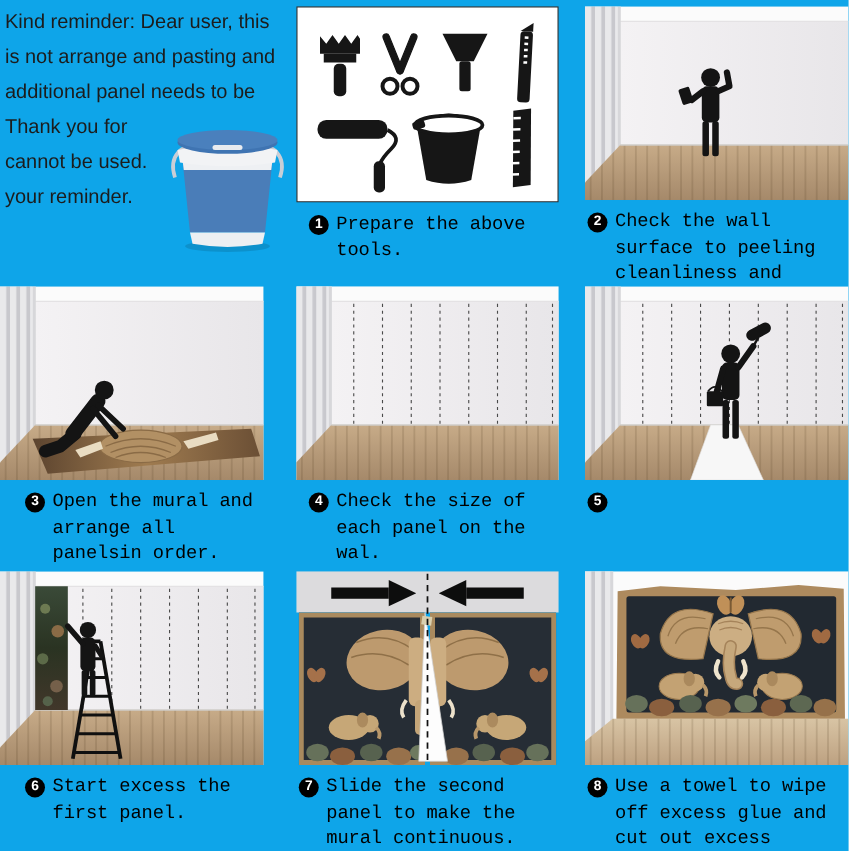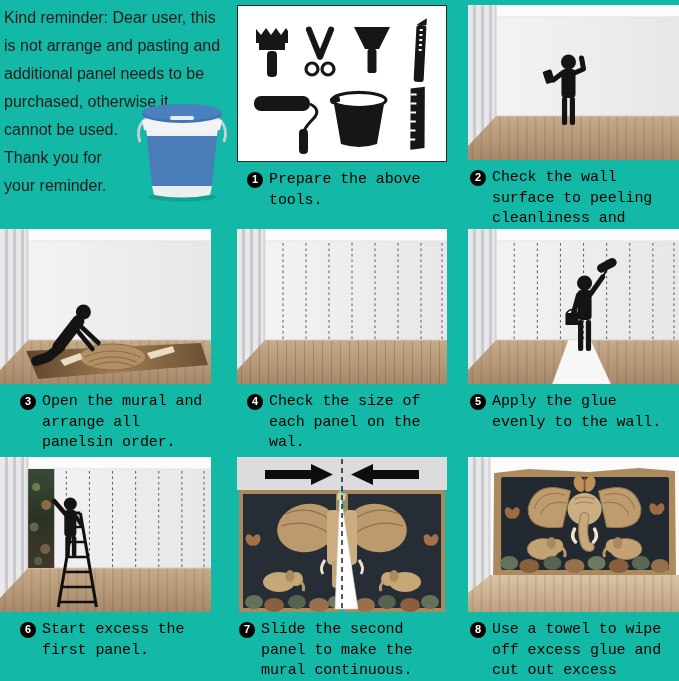--- a/index.html
+++ b/index.html
@@ -1,16 +1,16 @@
 <!DOCTYPE html>
 <html><head>
 <meta charset="utf-8">
 <style>
   html,body{margin:0;padding:0;background:#fff;}
-  .page{position:relative;width:679px;height:681px;background:#14b8a6;overflow:hidden;
+  .page{position:relative;width:679px;height:681px;background:#0ea5e9;overflow:hidden;
         font-family:"Liberation Sans",sans-serif;color:#111;}
   .cell{position:absolute;}
   .reminder-line{white-space:nowrap;font-size:16px;line-height:28px;color:#1c1c1c;}
   .bucket-wrap{position:absolute;left:128px;top:94px;width:100px;height:104px;}
   .cap{display:flex;align-items:flex-start;gap:6px;margin-top:8px;font-size:15px;
        line-height:1.37;color:#000;letter-spacing:-0.1px;}
   .badge{flex:0 0 auto;width:16px;height:16px;border-radius:50%;background:#000;color:#fff;
          font-size:11px;font-weight:bold;display:flex;align-items:center;justify-content:center;
          margin-top:2px;}
   .cap-text{display:block;font-family:Liberation Mono, monospace;}
@@ -90,23 +90,22 @@
   </defs>
 </svg>
 
 <div class="page">
 
   <div class="cell" style="left:4px;top:4px;width:230px;height:220px;">
     <div>
       <div class="reminder-line">Kind reminder: Dear user, this</div>
       <div class="reminder-line">is not arrange and pasting and</div>
       <div class="reminder-line">additional panel needs to be</div>
-      <div class="reminder-line">purchased, otherwise it</div>
+      <div class="reminder-line">Thank you for</div>
       <div class="reminder-line">cannot be used.</div>
-      <div class="reminder-line">Thank you for</div>
       <div class="reminder-line">your reminder.</div>
     </div>
     <div class="bucket-wrap">
       <svg width="100" height="104" viewBox="0 0 100 104">
         <path d="M8,44 C2,26 16,16 22,22" fill="none" stroke="#c9ced6" stroke-width="3"></path>
         <path d="M92,44 C98,26 84,16 78,22" fill="none" stroke="#c9ced6" stroke-width="3"></path>
         <ellipse cx="50" cy="99" rx="34" ry="4.5" fill="rgba(0,0,0,0.12)"></ellipse>
         <polygon points="14,30 86,30 80,88 20,88" fill="#4a7db8"></polygon>
         <polygon points="14,30 86,30 85,38 15,38" fill="#eef0f3"></polygon>
         <path d="M20,88 L80,88 L78,97 Q50,102 22,97 Z" fill="#eceff2"></path>
@@ -255,21 +254,20 @@
         <path d="M-6,-56 L-11,-38" fill="none" stroke-width="5" stroke-linecap="round"></path>
         <rect x="-19" y="-38" width="13" height="12" rx="1" stroke="none"></rect>
         <path d="M-18,-38 Q-12.5,-45 -7,-38" fill="none" stroke-width="1.5"></path>
         <path d="M6,-57 L18,-74" fill="none" stroke-width="5" stroke-linecap="round"></path>
         <line x1="18" y1="-74" x2="22" y2="-81" stroke-width="2"></line>
         <rect x="12" y="-90" width="21" height="9" rx="4.5" transform="rotate(-28 22 -85)" stroke="none"></rect>
       </g>
     </svg>
     <div class="cap pl2">
       <span class="badge">5</span>
-      <span class="cap-text">Apply the glue evenly to the wall.</span>
     </div>
   </div>
 
   <div class="cell" style="left:0;top:457px;width:211px;">
     <svg width="211" height="155" viewBox="0 0 210 155" preserveAspectRatio="none">
       <use href="#room"></use>
       <g stroke="#4a4a4a" stroke-width="0.9" stroke-dasharray="2.5,3">
         <line x1="66" y1="14" x2="66" y2="110"></line>
           <line x1="89" y1="14" x2="89" y2="110"></line>
         <line x1="112" y1="14" x2="112" y2="110"></line>

